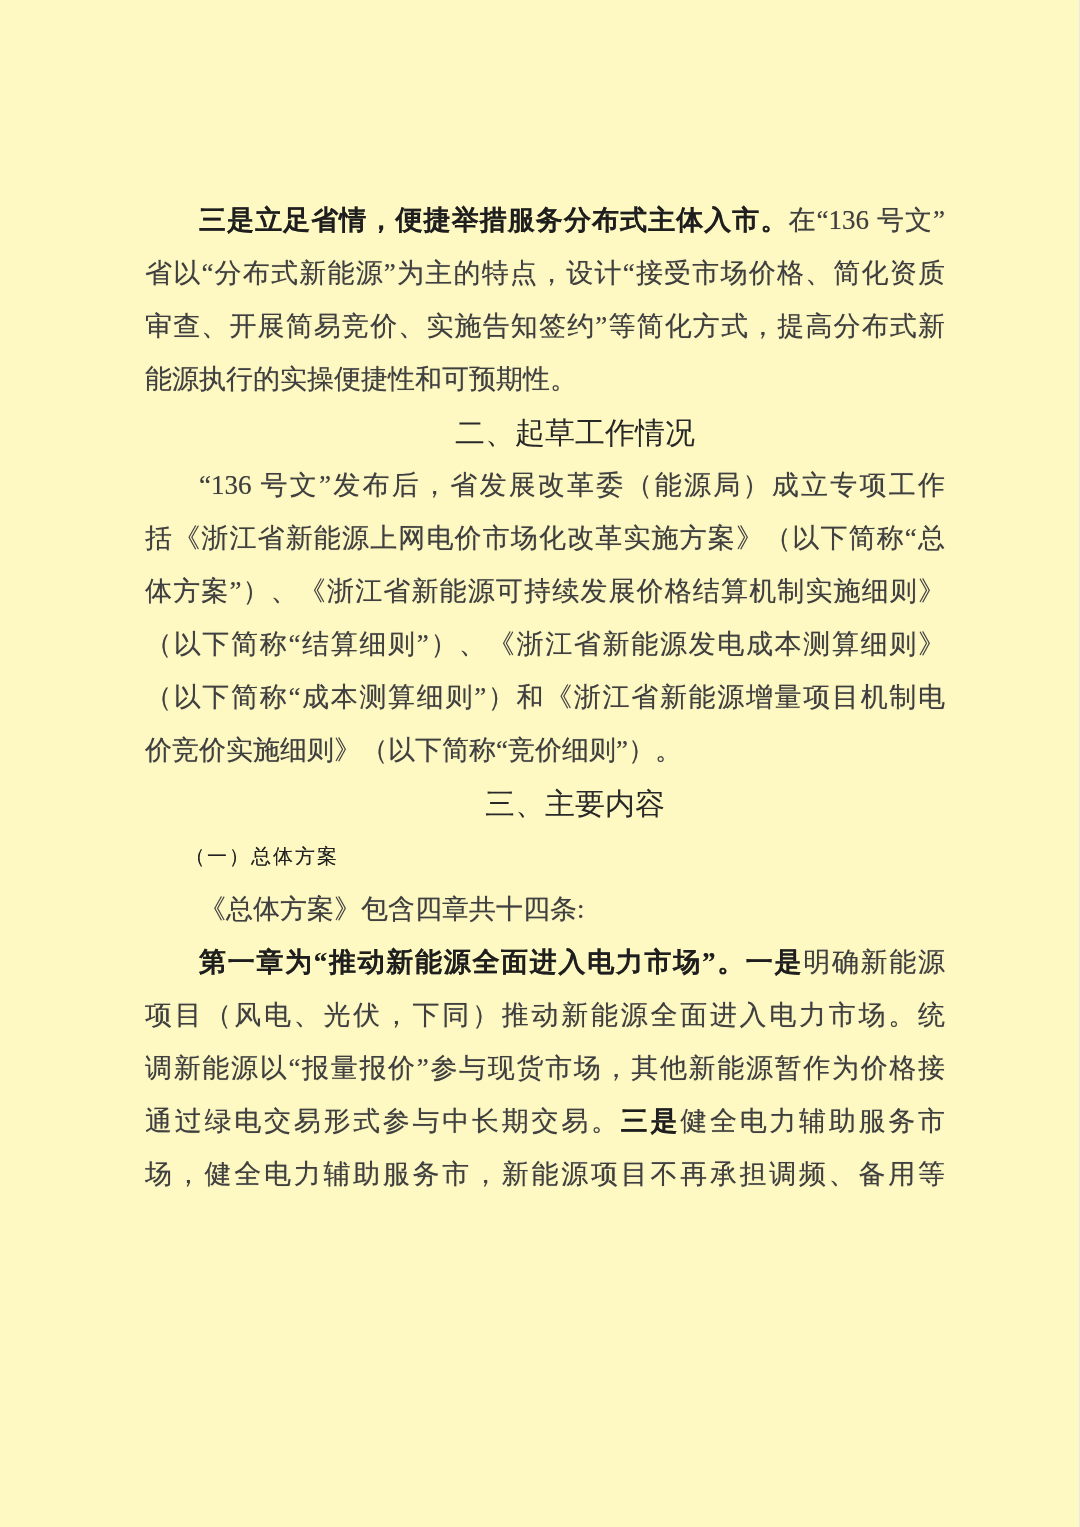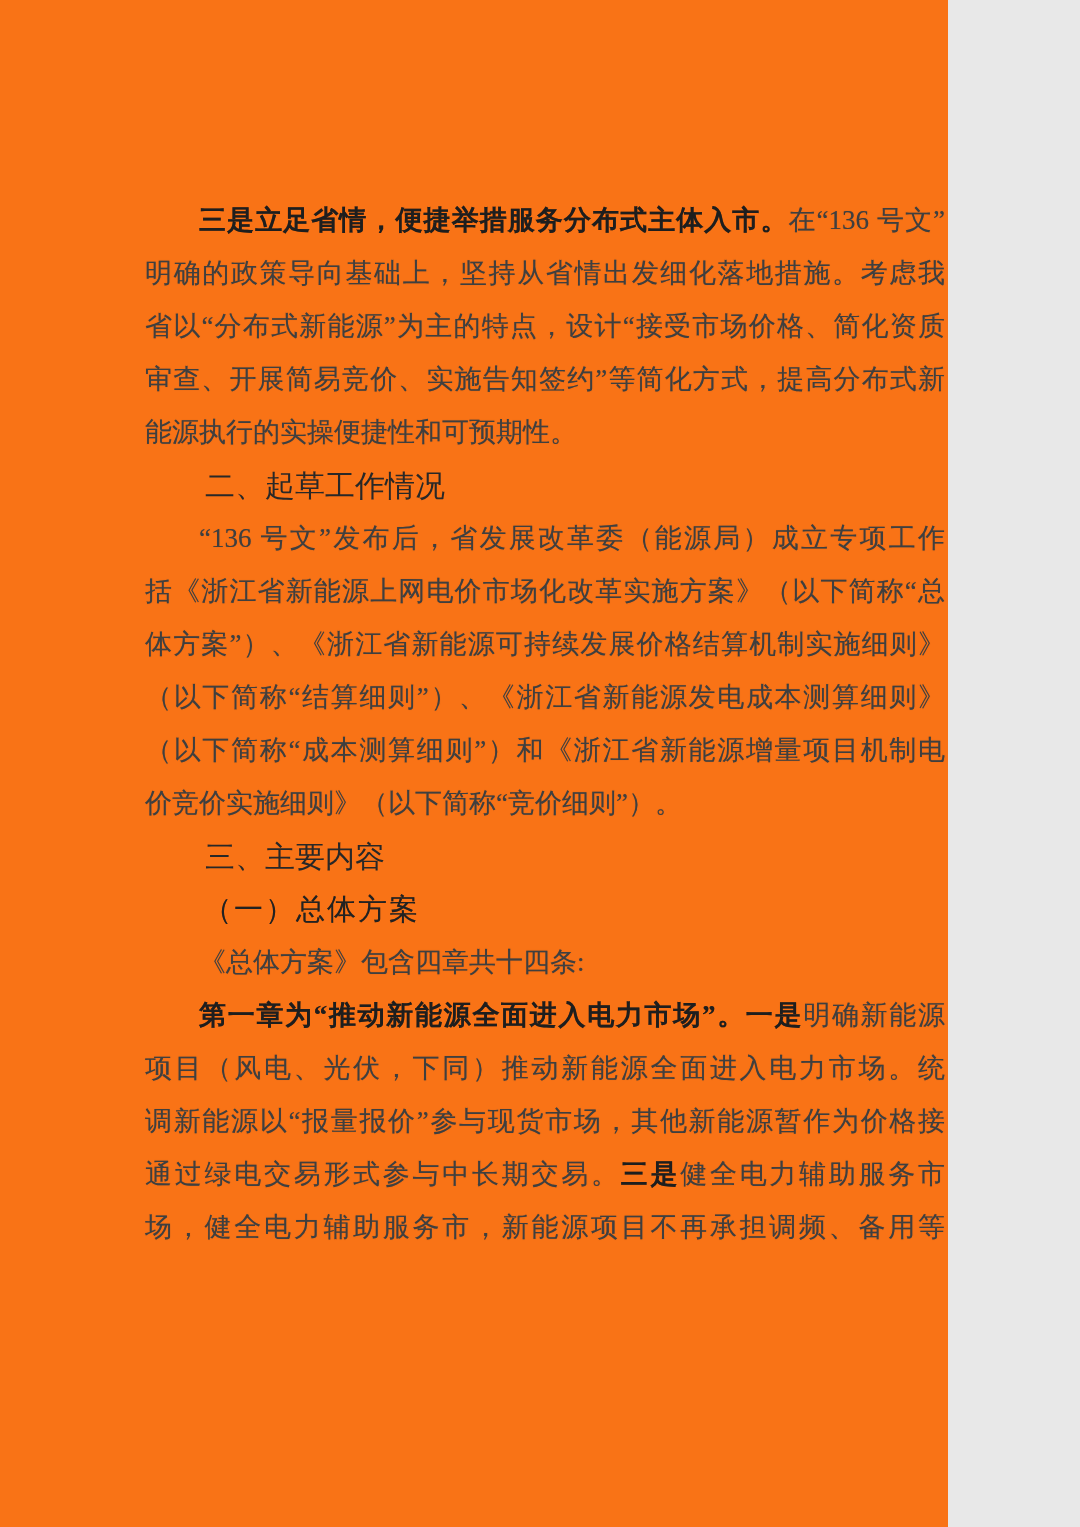--- a/index.html
+++ b/index.html
@@ -1,21 +1,21 @@
 <!DOCTYPE html>
 <html><head>
 <meta charset="utf-8">
 <style>
   html, body { margin: 0; padding: 0; }
   body { background: #e8e8e8; }
   .page {
     position: relative;
-    width: 948px;
+    width: 1079px;
     height: 1527px;
-    background: #f97316;
+    background: #fef9c3;
     overflow: hidden;
     font-family: "Liberation Serif", "DejaVu Serif", serif;
     color: #3f3f3f;
   }
   .doc {
     position: absolute;
     left: 145px;
     top: 194px;
     width: 800px;
   }
@@ -38,24 +38,25 @@
     font-weight: bold;
     color: #1e1e1e;
     text-shadow: 0 0 0.5px rgba(30,30,30,0.6);
   }
   .line.h-sans {
     font-family: "Liberation Sans", "DejaVu Sans", sans-serif;
     font-weight: bold;
     font-size: 30px;
     color: #282828;
     text-shadow: none;
+    text-align: center;
   }
   .line.h-kai {
     font-weight: bold;
-    font-size: 29px;
+    font-size: 20px;
     color: #222222;
     letter-spacing: 2px;
     text-shadow: 0 0 0.5px rgba(30,30,30,0.5);
   }
   .pagenum {
     position: absolute;
     left: 0;
     top: 1441px;
     width: 100%;
     text-align: center;
@@ -63,21 +64,20 @@
     color: #333333;
     font-family: "Liberation Serif", "DejaVu Serif", serif;
   }
 </style>
 </head>
 <body>
 
 <div class="page">
   <div class="doc">
       <div class="line fill indent"><span class="seg-bold">三是立足省情，便捷举措服务分布式主体入市。</span><span class="seg-regular">在“136 号文”</span></div>
-      <div class="line fill"><span class="seg-regular">明确的政策导向基础上，坚持从省情出发细化落地措施。考虑我</span></div>
       <div class="line fill"><span class="seg-regular">省以“分布式新能源”为主的特点，设计“接受市场价格、简化资质</span></div>
       <div class="line fill"><span class="seg-regular">审查、开展简易竞价、实施告知签约”等简化方式，提高分布式新</span></div>
       <div class="line"><span class="seg-regular">能源执行的实操便捷性和可预期性。</span></div>
       <div class="line indent h-sans"><span class="seg-regular">二、起草工作情况</span></div>
       <div class="line fill indent"><span class="seg-regular">“136 号文”发布后，省发展改革委（能源局）成立专项工作</span></div>
       <div class="line fill"><span class="seg-regular">括《浙江省新能源上网电价市场化改革实施方案》（以下简称“总</span></div>
       <div class="line fill"><span class="seg-regular">体方案”）、《浙江省新能源可持续发展价格结算机制实施细则》</span></div>
       <div class="line fill"><span class="seg-regular">（以下简称“结算细则”）、《浙江省新能源发电成本测算细则》</span></div>
       <div class="line fill"><span class="seg-regular">（以下简称“成本测算细则”）和《浙江省新能源增量项目机制电</span></div>
       <div class="line"><span class="seg-regular">价竞价实施细则》（以下简称“竞价细则”）。</span></div>

